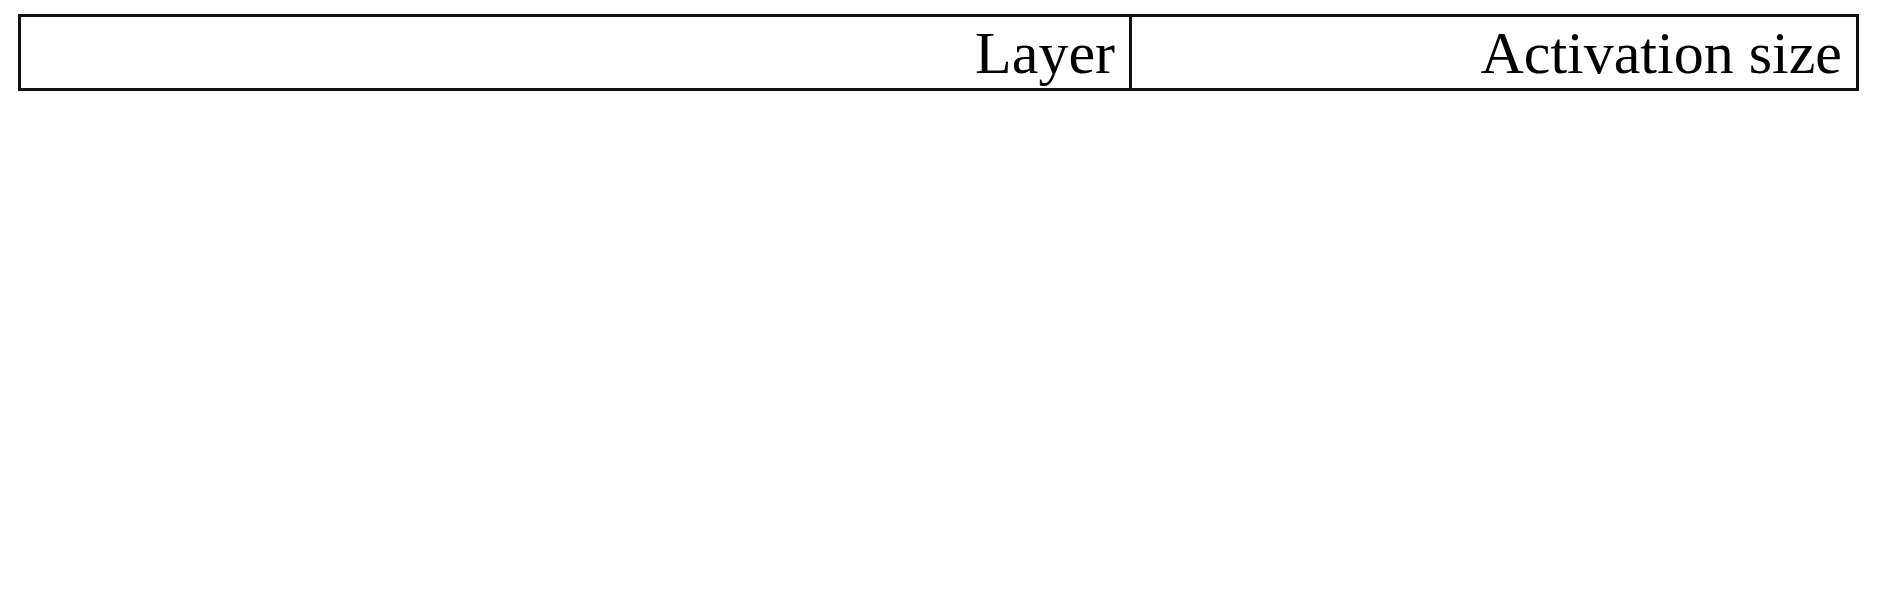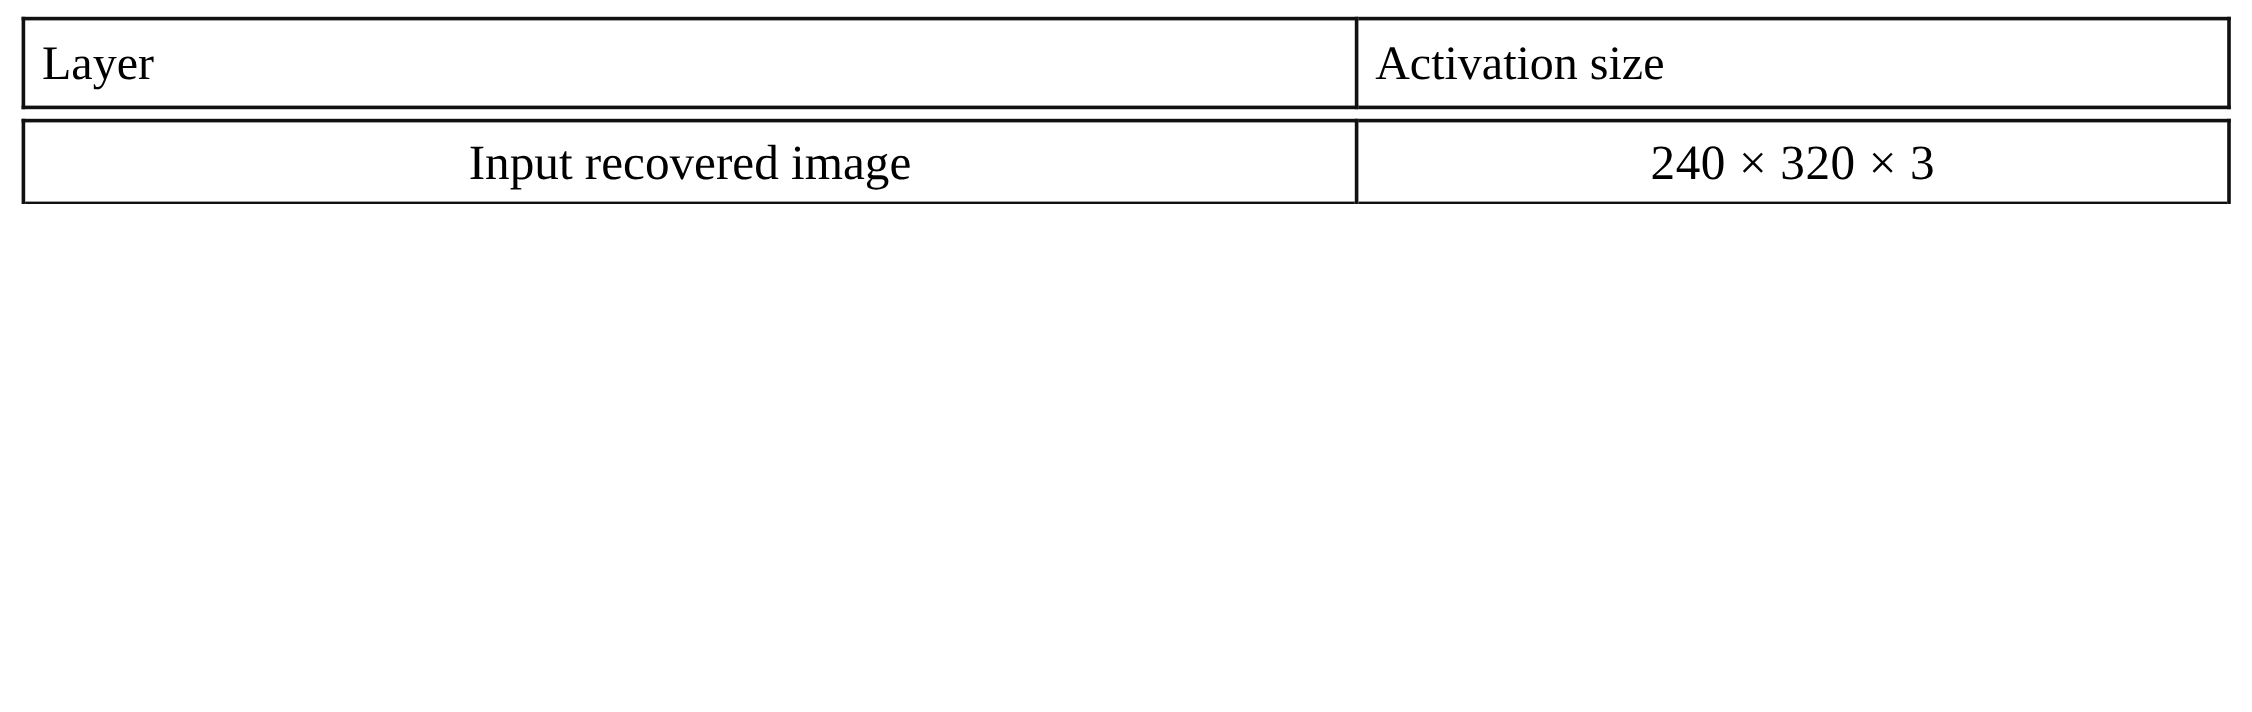--- a/index.html
+++ b/index.html
@@ -44,23 +44,23 @@
     white-space: nowrap;
     overflow: hidden;
   }
 
   
   tr.rule-top th { border-top: 3px solid #111; }
 
   
   tr.header-row th {
     height: 71px;
-    text-align: left;
+    text-align: right;
     border-bottom: 3px solid #111;
-    font-size: 40px;
+    font-size: 60px;
   }
 
   
   tr.gap-row td {
     border: none;
     height: 8px;
     padding: 0;
     background: #ffffff;
   }
 
@@ -93,24 +93,20 @@
         <th class="cell-layer center">Layer</th>
         <th class="cell-act">Activation size</th>
       </tr>
     </thead>
     <tbody>
       <tr class="gap-row">
         <td></td>
         <td></td>
       </tr>
 
-      <tr class="data-row body-first input-row">
-        <td class="cell-layer center">Input recovered image</td>
-        <td class="cell-act">240 × 320 × 3</td>
-      </tr>
 
 
 
 
 
     </tbody>
   </table>
 </div>
 
 </body></html>

